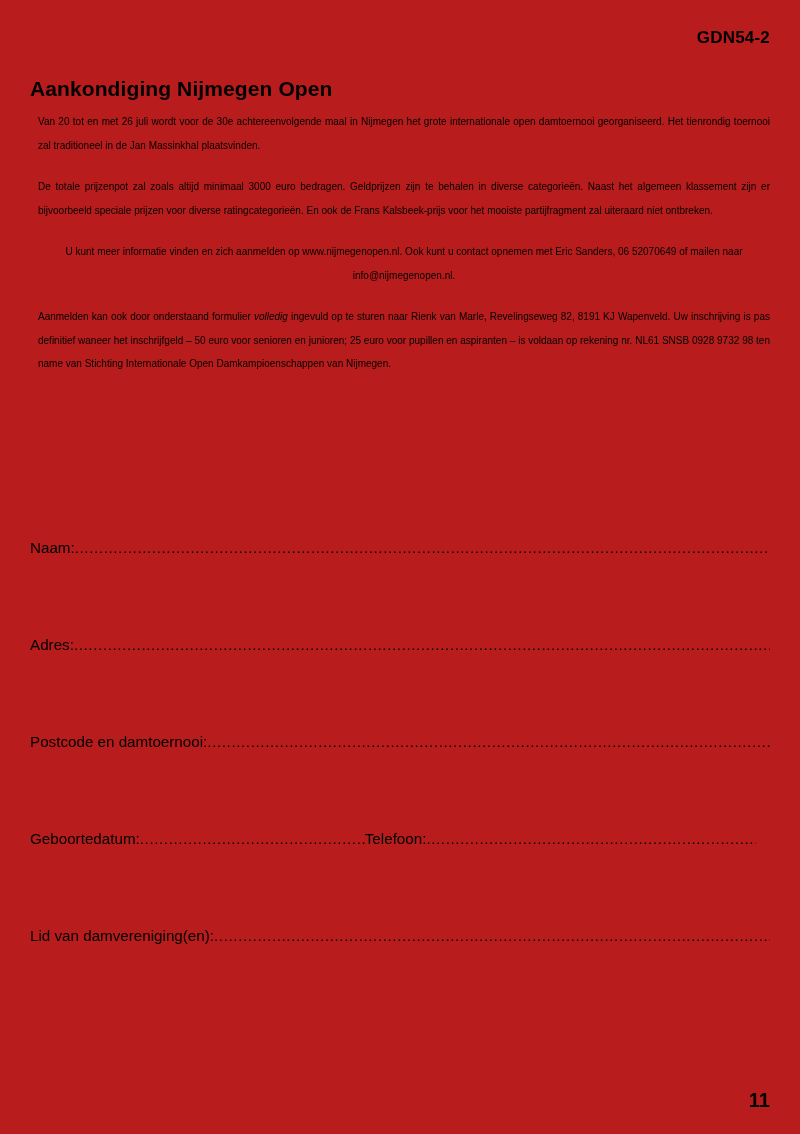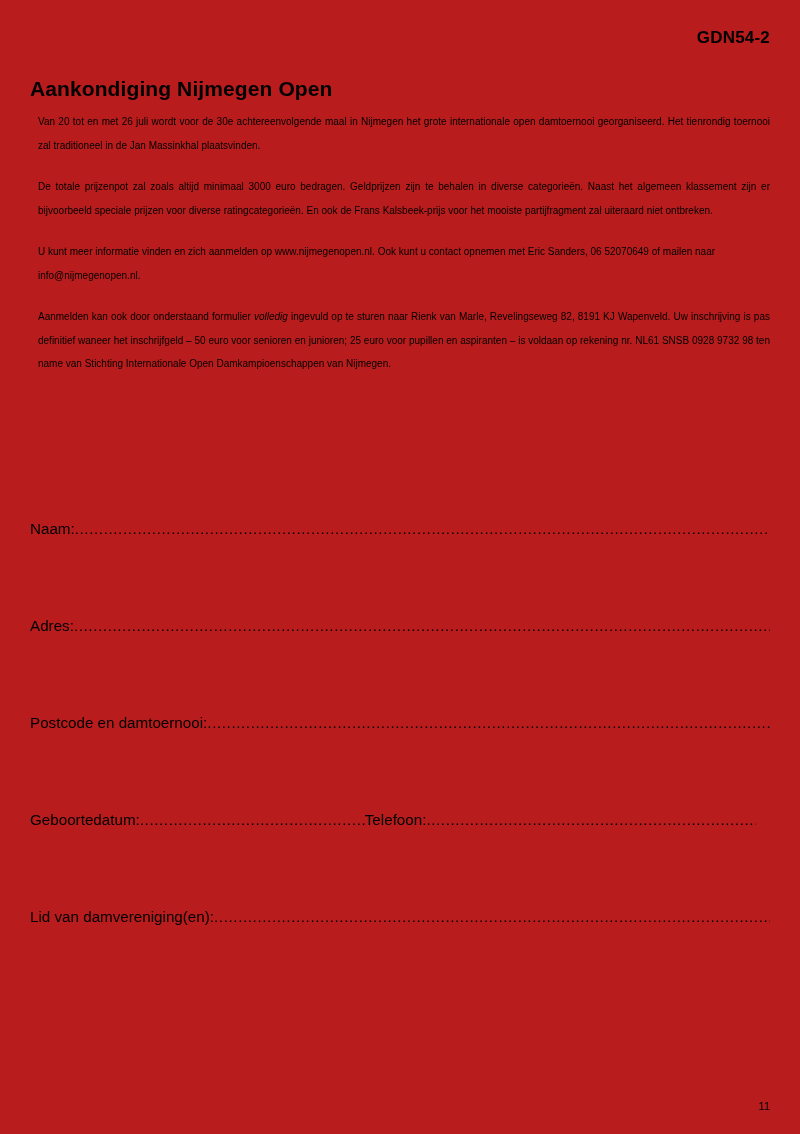--- a/index.html
+++ b/index.html
@@ -42,21 +42,21 @@
   p.para {
     margin: 0 0 18px 8px;
     font-size: 10px;
     line-height: 23.5px;
     text-align: justify;
   }
   p.para.last {
     margin-bottom: 0;
   }
   p.para.plain {
-    text-align: left;
+    text-align: center;
   }
   .ital {
     font-style: italic;
   }
   .form-area {
     position: absolute;
     left: 30px;
     top: 519px;
     width: 740px;
   }
@@ -67,20 +67,21 @@
     line-height: 20px;
   }
   .field {
     display: flex;
     align-items: baseline;
     width: 100%;
     white-space: nowrap;
   }
   .field-label {
     flex: 0 0 auto;
+    margin-top: 19px;
   }
   .leader {
     flex: 1 1 auto;
     overflow: hidden;
     position: relative;
     height: 1em;
   }
   .leader::before {
     content: "........................................................................................................................................................................";
     position: absolute;
@@ -93,21 +94,22 @@
     flex: 0 0 225px;
   }
   .leader.tel {
     flex: 1 1 auto;
     max-width: 330px;
   }
   .page-number {
     position: absolute;
     bottom: 22px;
     right: 30px;
-    font-size: 11px;
+    font-size: 20px;
+    font-weight: bold;
   }
 </style>
 </head>
 <body>
 
 <div class="page">
 
   <div class="doc-code">GDN54-2</div>
 
   <h1 class="doc-title">Aankondiging Nijmegen Open</h1>

